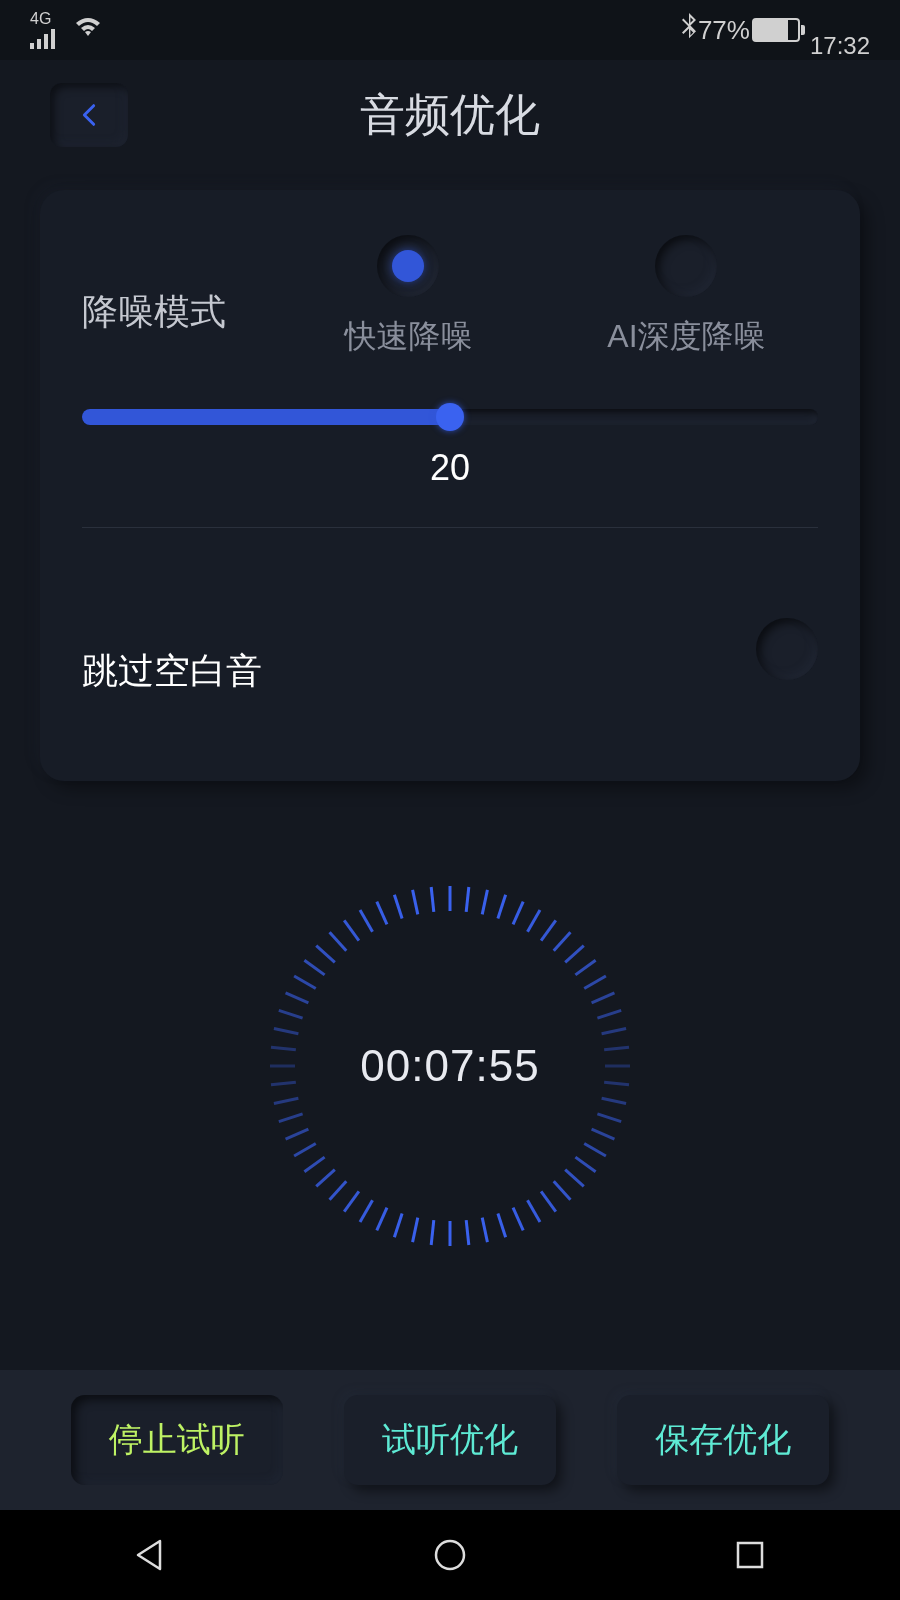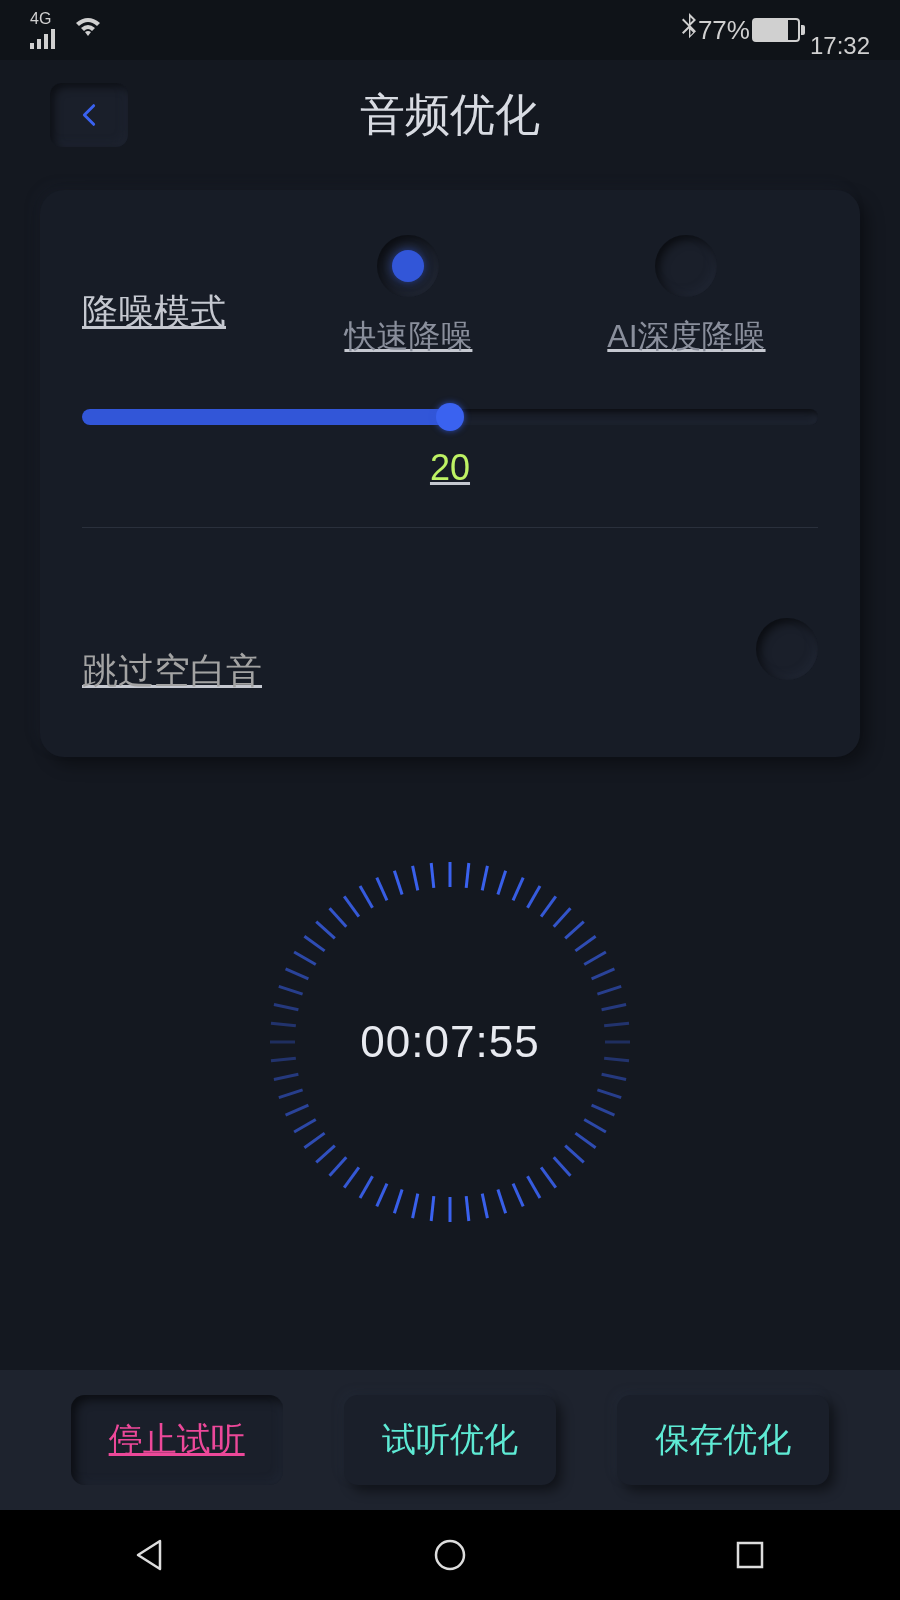--- a/index.html
+++ b/index.html
@@ -59,23 +59,22 @@
     .back-btn svg { width: 28px; height: 28px; }
     .title {
       position: absolute; left: 50%; transform: translateX(-50%);
       font-size: 45px; font-weight: 500; color: #d8dbe2;
     }
 
     .card {
       margin: 20px 40px;
       background: #171c26;
       border-radius: 24px;
-      padding: 45px 42px 36px;
+      padding: 45px 42px 60px;
       box-shadow: 8px 8px 16px rgba(0,0,0,0.35), -6px -6px 12px rgba(40,48,64,0.12);
-      text-decoration: underline;
     }
     .mode-row {
       display: flex;
       align-items: center;
     }
     .mode-label {
       font-size: 36px;
       color: #c5c8d0;
       width: 210px;
       padding-top: 30px;
@@ -117,30 +116,30 @@
     }
     .slider-thumb {
       position: absolute; top: 50%; left: 50%;
       transform: translate(-50%,-50%);
       width: 28px; height: 28px; border-radius: 50%;
       background: #3a62f0;
       box-shadow: 0 0 6px rgba(50,86,216,0.8);
     }
     .slider-value {
       text-align: center; margin-top: 22px;
-      font-size: 36px; color: #bef264;
+      font-size: 36px; color: #ffffff;
     }
 
     .divider { height:1px; background: #2a303c; margin: 38px 0; }
 
     .skip-row {
       display: flex; justify-content: space-between; align-items: center;
       padding: 35px 0 25px;
     }
-    .skip-label { font-size: 36px; color: #a3a3a3; margin-top: 46px; }
+    .skip-label { font-size: 36px; color: #ffffff; margin-top: 46px; }
 
     .timer-area {
       display: flex; justify-content: center; align-items: center;
       margin-top: 75px;
       height: 420px;
     }
     .timer-dial {
       position: relative; width: 380px; height: 380px;
       display: flex; align-items: center; justify-content: center;
     }
@@ -153,21 +152,21 @@
       display: flex; align-items: center; justify-content: space-around;
       padding: 0 40px;
     }
     .footer-btn {
       padding: 22px 38px;
       border-radius: 14px;
       font-size: 34px;
       background: #1a1f2a;
       box-shadow: 6px 6px 12px rgba(0,0,0,0.45), -4px -4px 10px rgba(50,58,78,0.15);
     }
-    .footer-btn.active { color: #ec4899; box-shadow: inset 5px 5px 10px rgba(0,0,0,0.55), inset -4px -4px 8px rgba(50,58,78,0.2); text-decoration: underline; }
+    .footer-btn.active { color: #bef264; box-shadow: inset 5px 5px 10px rgba(0,0,0,0.55), inset -4px -4px 8px rgba(50,58,78,0.2); }
     .footer-btn.normal { color: #5eead4; }
 
     .nav-bar {
       position: absolute; bottom:0; left:0; right:0;
       height: 90px; background: #000;
       display: flex; justify-content: space-around; align-items: center;
     }
     .nav-icon { width: 40px; height: 40px; }
   </style>
 </head>

